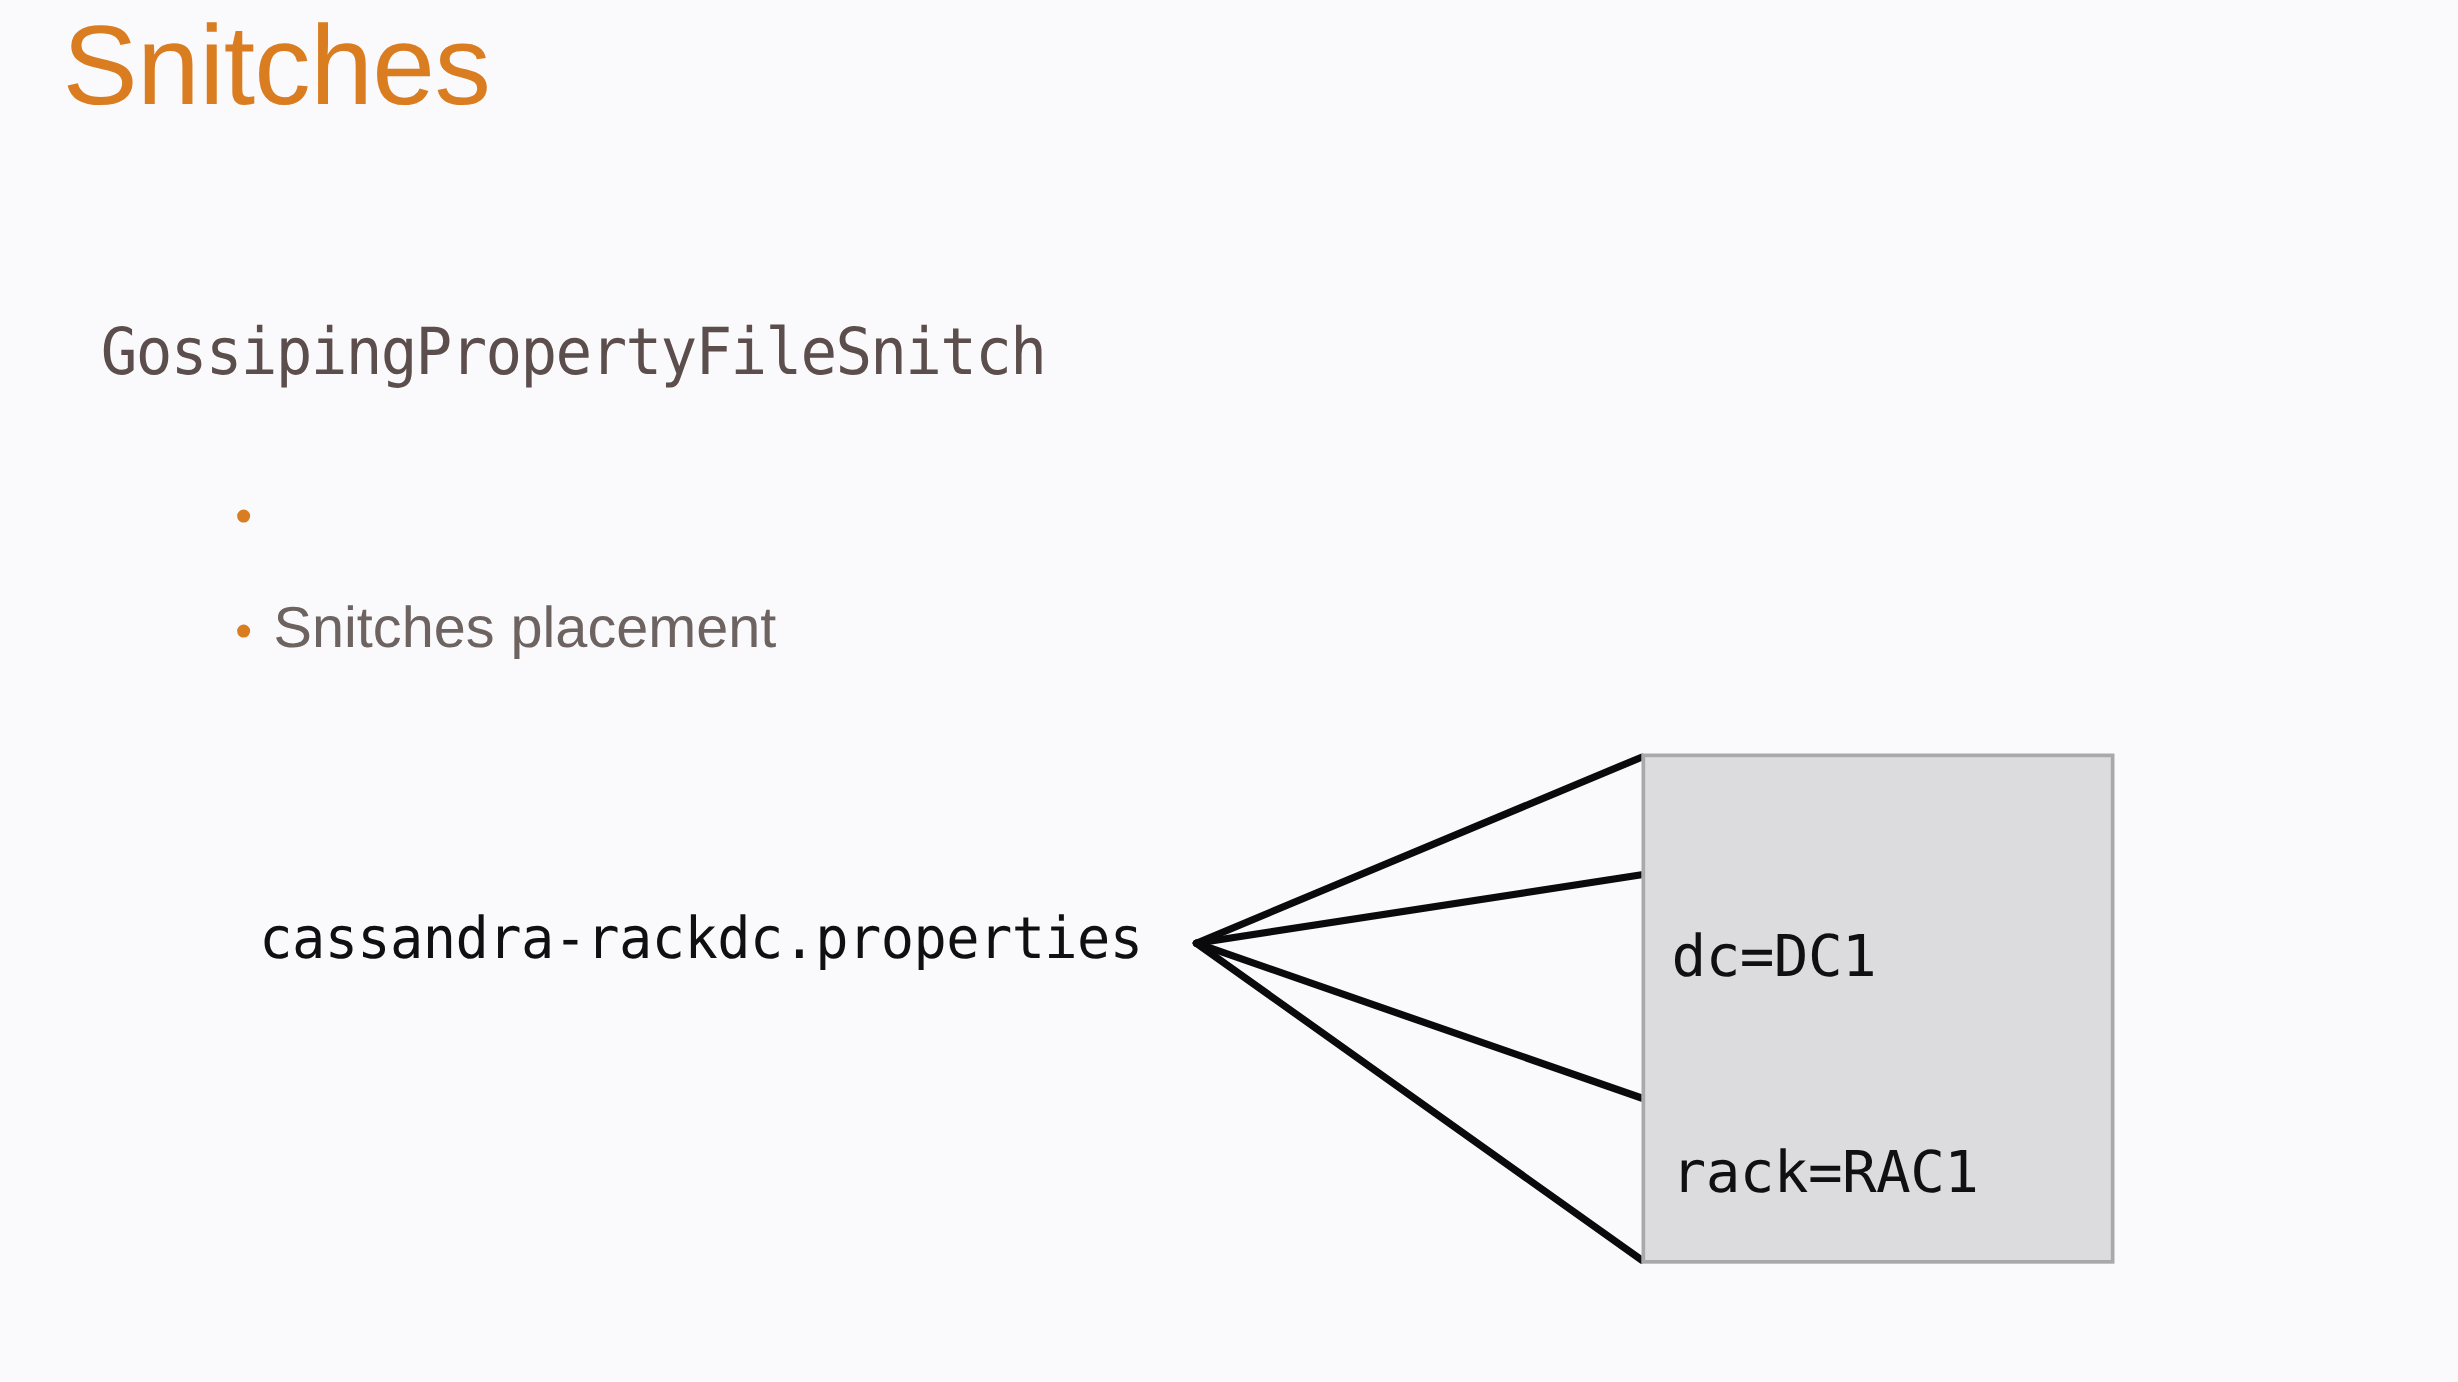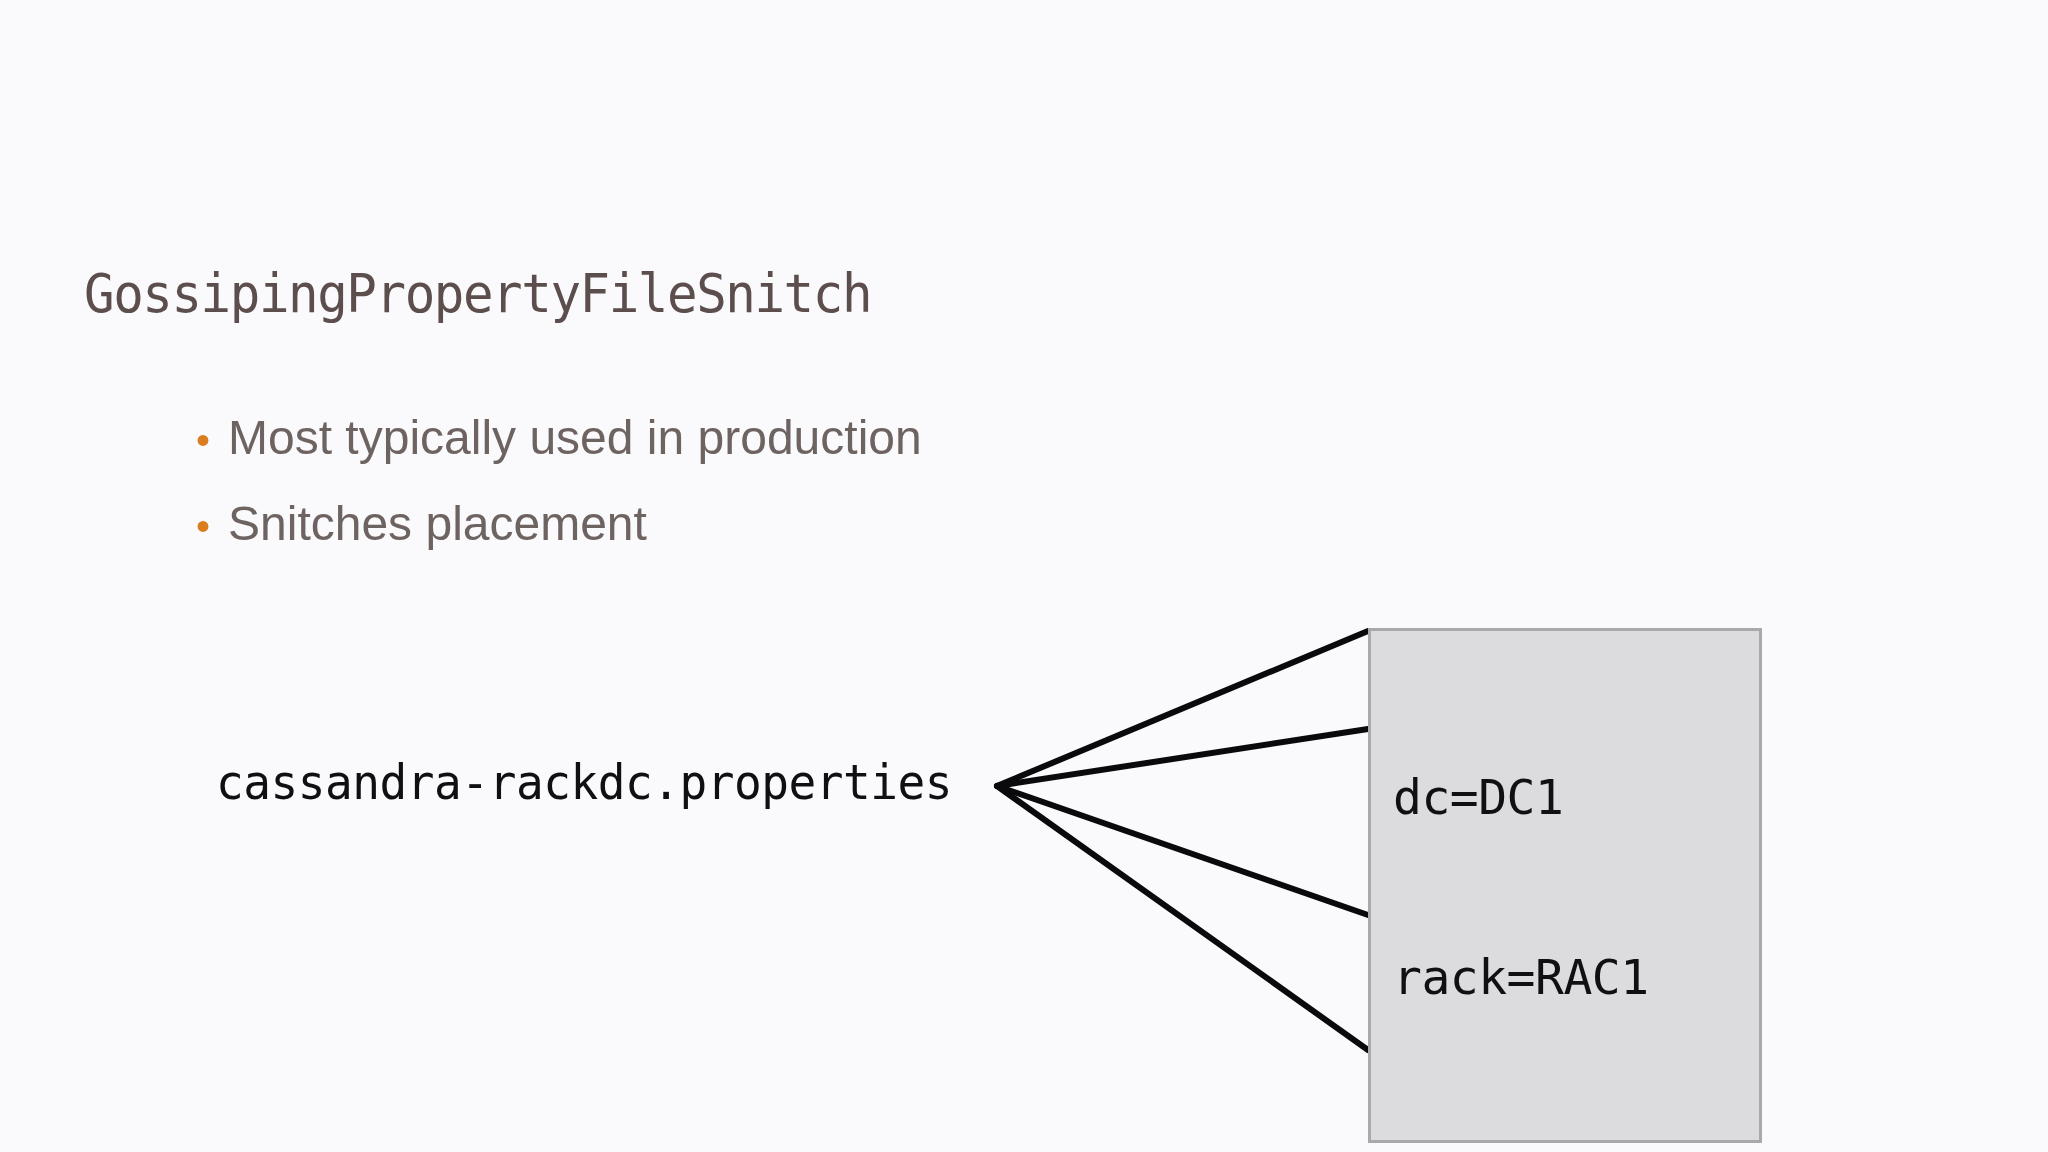--- a/index.html
+++ b/index.html
@@ -128,21 +128,21 @@
     white-space: nowrap;
     transform: scaleX(0.96);
     transform-origin: left top;
   }
 
   #props-box {
     position: absolute;
     left: 1368px;
     top: 628px;
     width: 394px;
-    height: 515px;
+    height: 425px;
     background: #dcdcde;
     border: 3px solid #a9a9ad;
     box-sizing: border-box;
   }
   #props-box .props-lines {
     position: absolute;
     left: 22px;
     top: 16px;
     font-family: "DejaVu Sans Mono", monospace;
     font-size: 48px;
@@ -151,28 +151,28 @@
     white-space: pre;
     letter-spacing: -0.5px;
   }
   .prop-line { display: block; }
 </style>
 </head>
 <body>
 
 <div id="slide">
 
+  <div id="page-title">Snitches</div>
 
 
   <div id="snitch-subtitle">GossipingPropertyFileSnitch</div>
 
   <div id="bullet-list">
     <div class="bullet-row">
       <span class="bullet-dot">•</span>
-      <span class="bullet-text">Most typically used in production</span>
     </div>
     <div class="bullet-row">
       <span class="bullet-dot">•</span>
       <span class="bullet-text">Snitches placement</span>
     </div>
   </div>
 
   <div id="file-label">cassandra-rackdc.properties</div>
 
   <svg id="diagram" viewBox="0 0 2048 1152">

